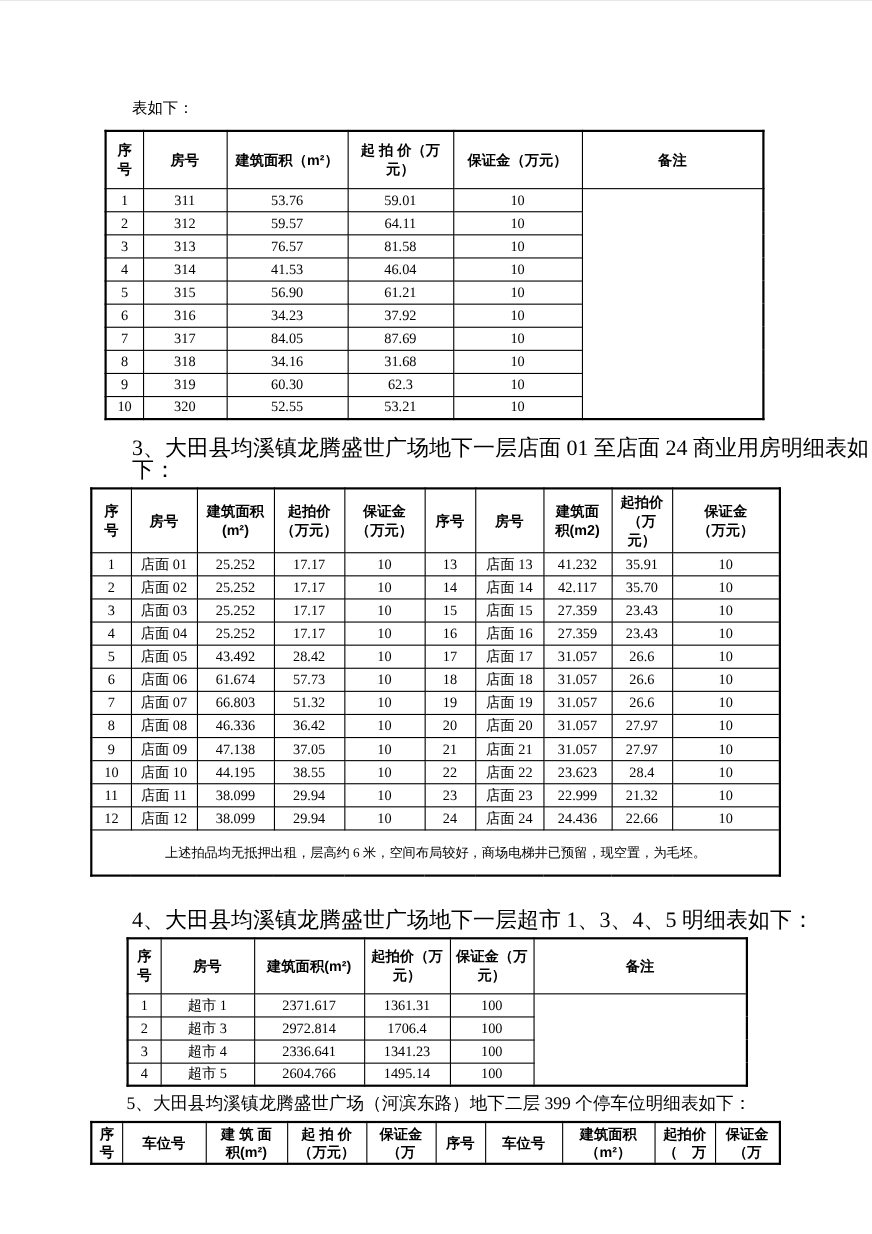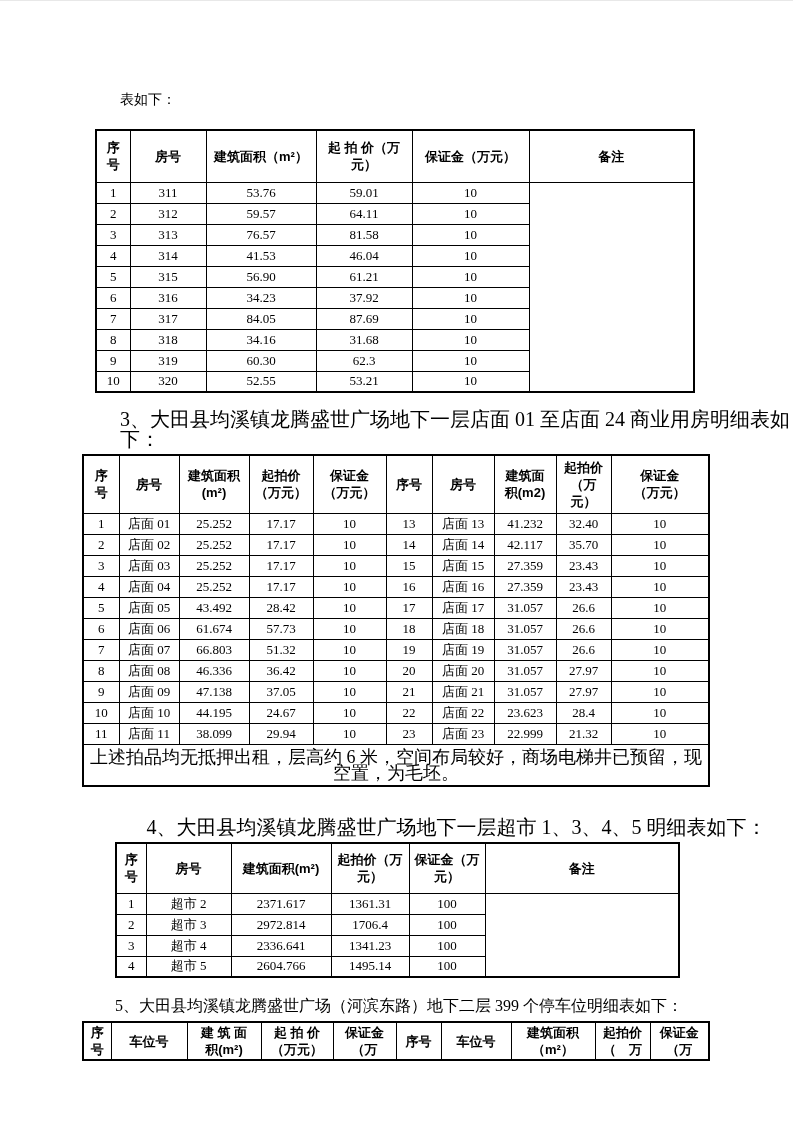--- a/index.html
+++ b/index.html
@@ -8,29 +8,29 @@
     width:793px; height:1122px;
     background:#ffffff;
     box-sizing:border-box;
     padding:89px 0 0 82px;
     overflow:hidden;
     font-family:"Liberation Serif","DejaVu Serif",serif;
     color:#000;
     border-top:1px solid #e8e8e8;
   }
   .intro {
-    margin:0 0 19px 38px;
+    margin:0 0 8px 38px;
     font-size:14px; line-height:20px;
   }
   .section {
     margin:16px 0 5px 38px;
     font-size:20px; line-height:20px;
   }
-  .section.s4 { margin-top:30px;text-align:center; }
-  .section.s5 { margin:16px 0 3px 33px; font-size:16px; line-height:24px; }
+  .section.s4 { margin-top:30px; }
+  .section.s5 { margin:4px 0 3px 33px; font-size:16px; line-height:24px; }
 
   table.t {
     border-collapse:collapse;
     table-layout:fixed;
     border:2px solid #000;
   }
   table.t th, table.t td {
     border:1px solid #000;
     text-align:center;
     vertical-align:middle;
@@ -49,21 +49,21 @@
     font-size:13px;
     line-height:16px;
     height:21px;
   }
   
   .t1 { width:598px; margin-left:13px; }
   .t1 thead tr { height:52px; }
   
   .t2 { width:626px; }
   .t2 thead tr { height:58px; }
-  .t2 td.note { height:42px; font-size:18px; }
+  .t2 td.note { height:42px; font-size:12px; }
   
   .t3 { width:563px; margin-left:33px; }
   .t3 thead tr { height:50px; }
   .t3 td { height:22px; }
   
   .t4 { width:626px; margin-left:0; }
   .t4 thead tr { height:38px; }
 </style>
 </head>
 <body>
@@ -208,21 +208,21 @@
       <tbody>
         <tr>
           <td>1</td>
           <td>店面 01</td>
           <td>25.252</td>
           <td>17.17</td>
           <td>10</td>
           <td>13</td>
           <td>店面 13</td>
           <td>41.232</td>
-          <td>32.40</td>
+          <td>35.91</td>
           <td>10</td>
         </tr>
         <tr>
           <td>2</td>
           <td>店面 02</td>
           <td>25.252</td>
           <td>17.17</td>
           <td>10</td>
           <td>14</td>
           <td>店面 14</td>
@@ -311,38 +311,50 @@
           <td>21</td>
           <td>店面 21</td>
           <td>31.057</td>
           <td>27.97</td>
           <td>10</td>
         </tr>
         <tr>
           <td>10</td>
           <td>店面 10</td>
           <td>44.195</td>
-          <td>24.67</td>
+          <td>38.55</td>
           <td>10</td>
           <td>22</td>
           <td>店面 22</td>
           <td>23.623</td>
           <td>28.4</td>
           <td>10</td>
         </tr>
         <tr>
           <td>11</td>
           <td>店面 11</td>
           <td>38.099</td>
           <td>29.94</td>
           <td>10</td>
           <td>23</td>
           <td>店面 23</td>
           <td>22.999</td>
           <td>21.32</td>
+          <td>10</td>
+        </tr>
+        <tr>
+          <td>12</td>
+          <td>店面 12</td>
+          <td>38.099</td>
+          <td>29.94</td>
+          <td>10</td>
+          <td>24</td>
+          <td>店面 24</td>
+          <td>24.436</td>
+          <td>22.66</td>
           <td>10</td>
         </tr>
         <tr>
           <td colspan="10" class="note">上述拍品均无抵押出租，层高约 6 米，空间布局较好，商场电梯井已预留，现空置，为毛坯。</td>
         </tr>
       </tbody>
     </table>
 
   <p class="section s4">4、大田县均溪镇龙腾盛世广场地下一层超市 1、3、4、5 明细表如下：</p>
 
@@ -364,21 +376,21 @@
           <th>起拍价（万
 元）</th>
           <th>保证金（万
 元）</th>
           <th>备注</th>
         </tr>
       </thead>
       <tbody>
         <tr>
           <td>1</td>
-          <td>超市 2</td>
+          <td>超市 1</td>
           <td>2371.617</td>
           <td>1361.31</td>
           <td>100</td>
           <td rowspan="4"></td>
         </tr>
         <tr>
           <td>2</td>
           <td>超市 3</td>
           <td>2972.814</td>
           <td>1706.4</td>

